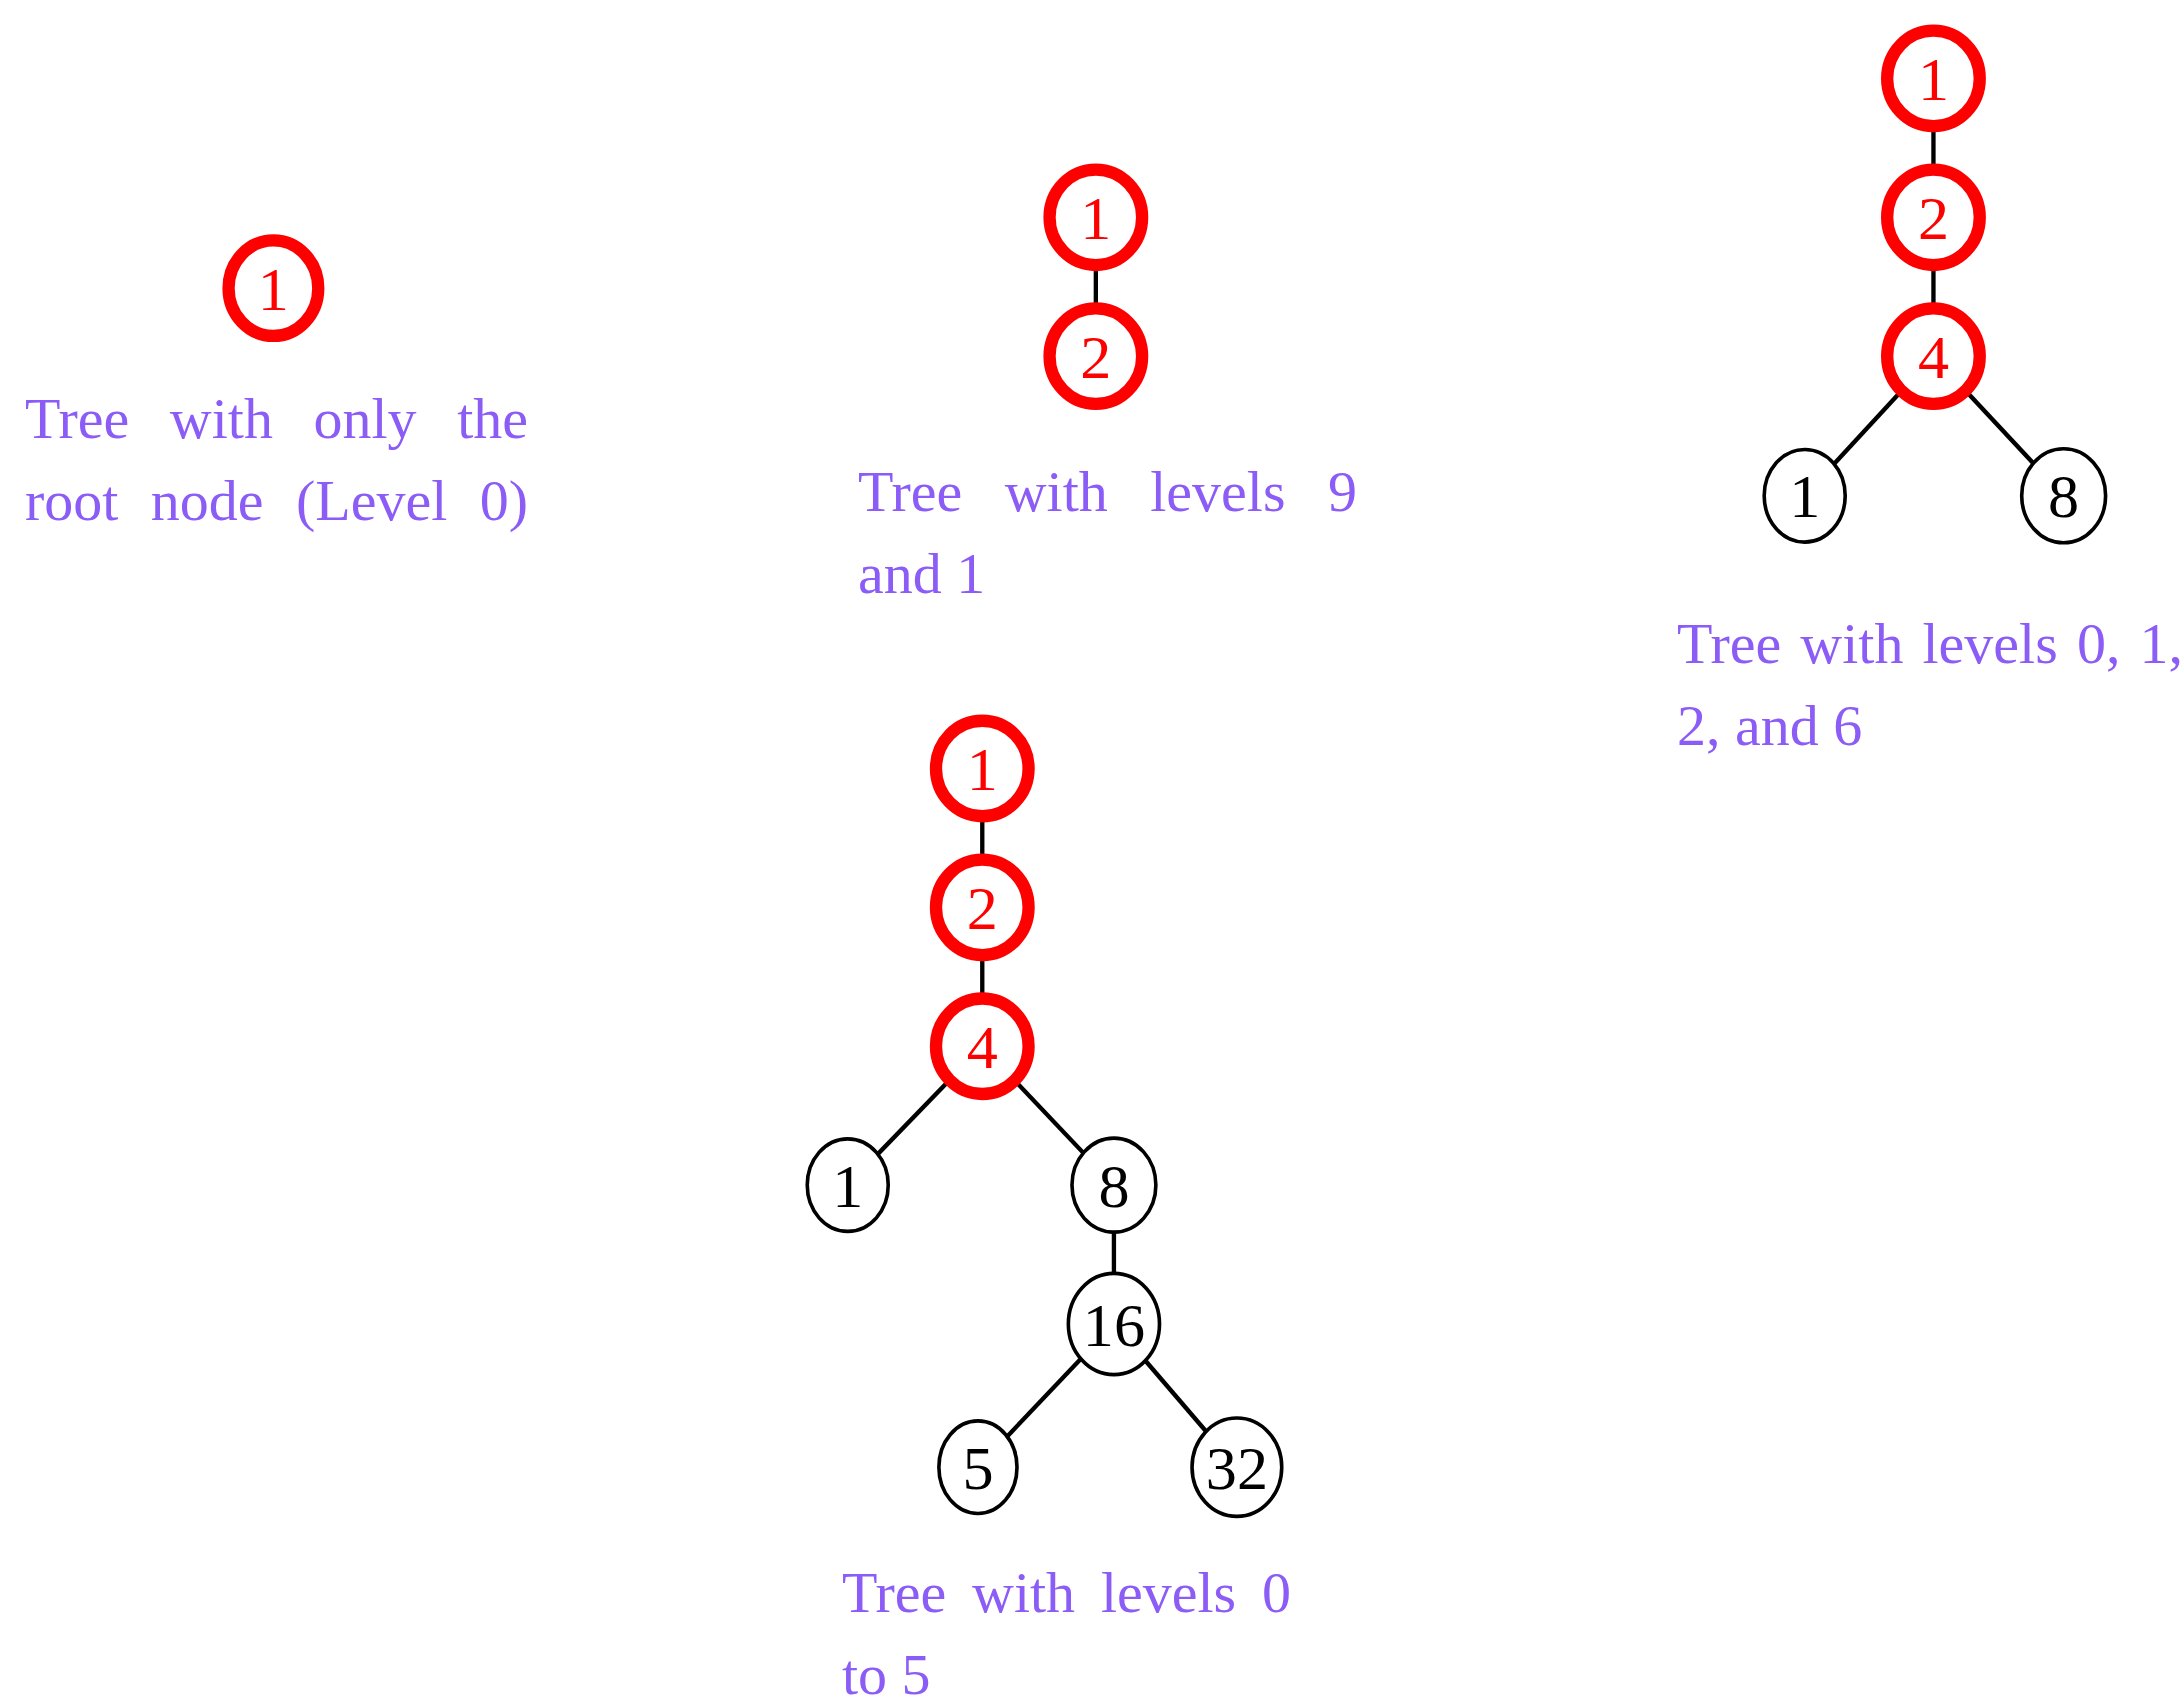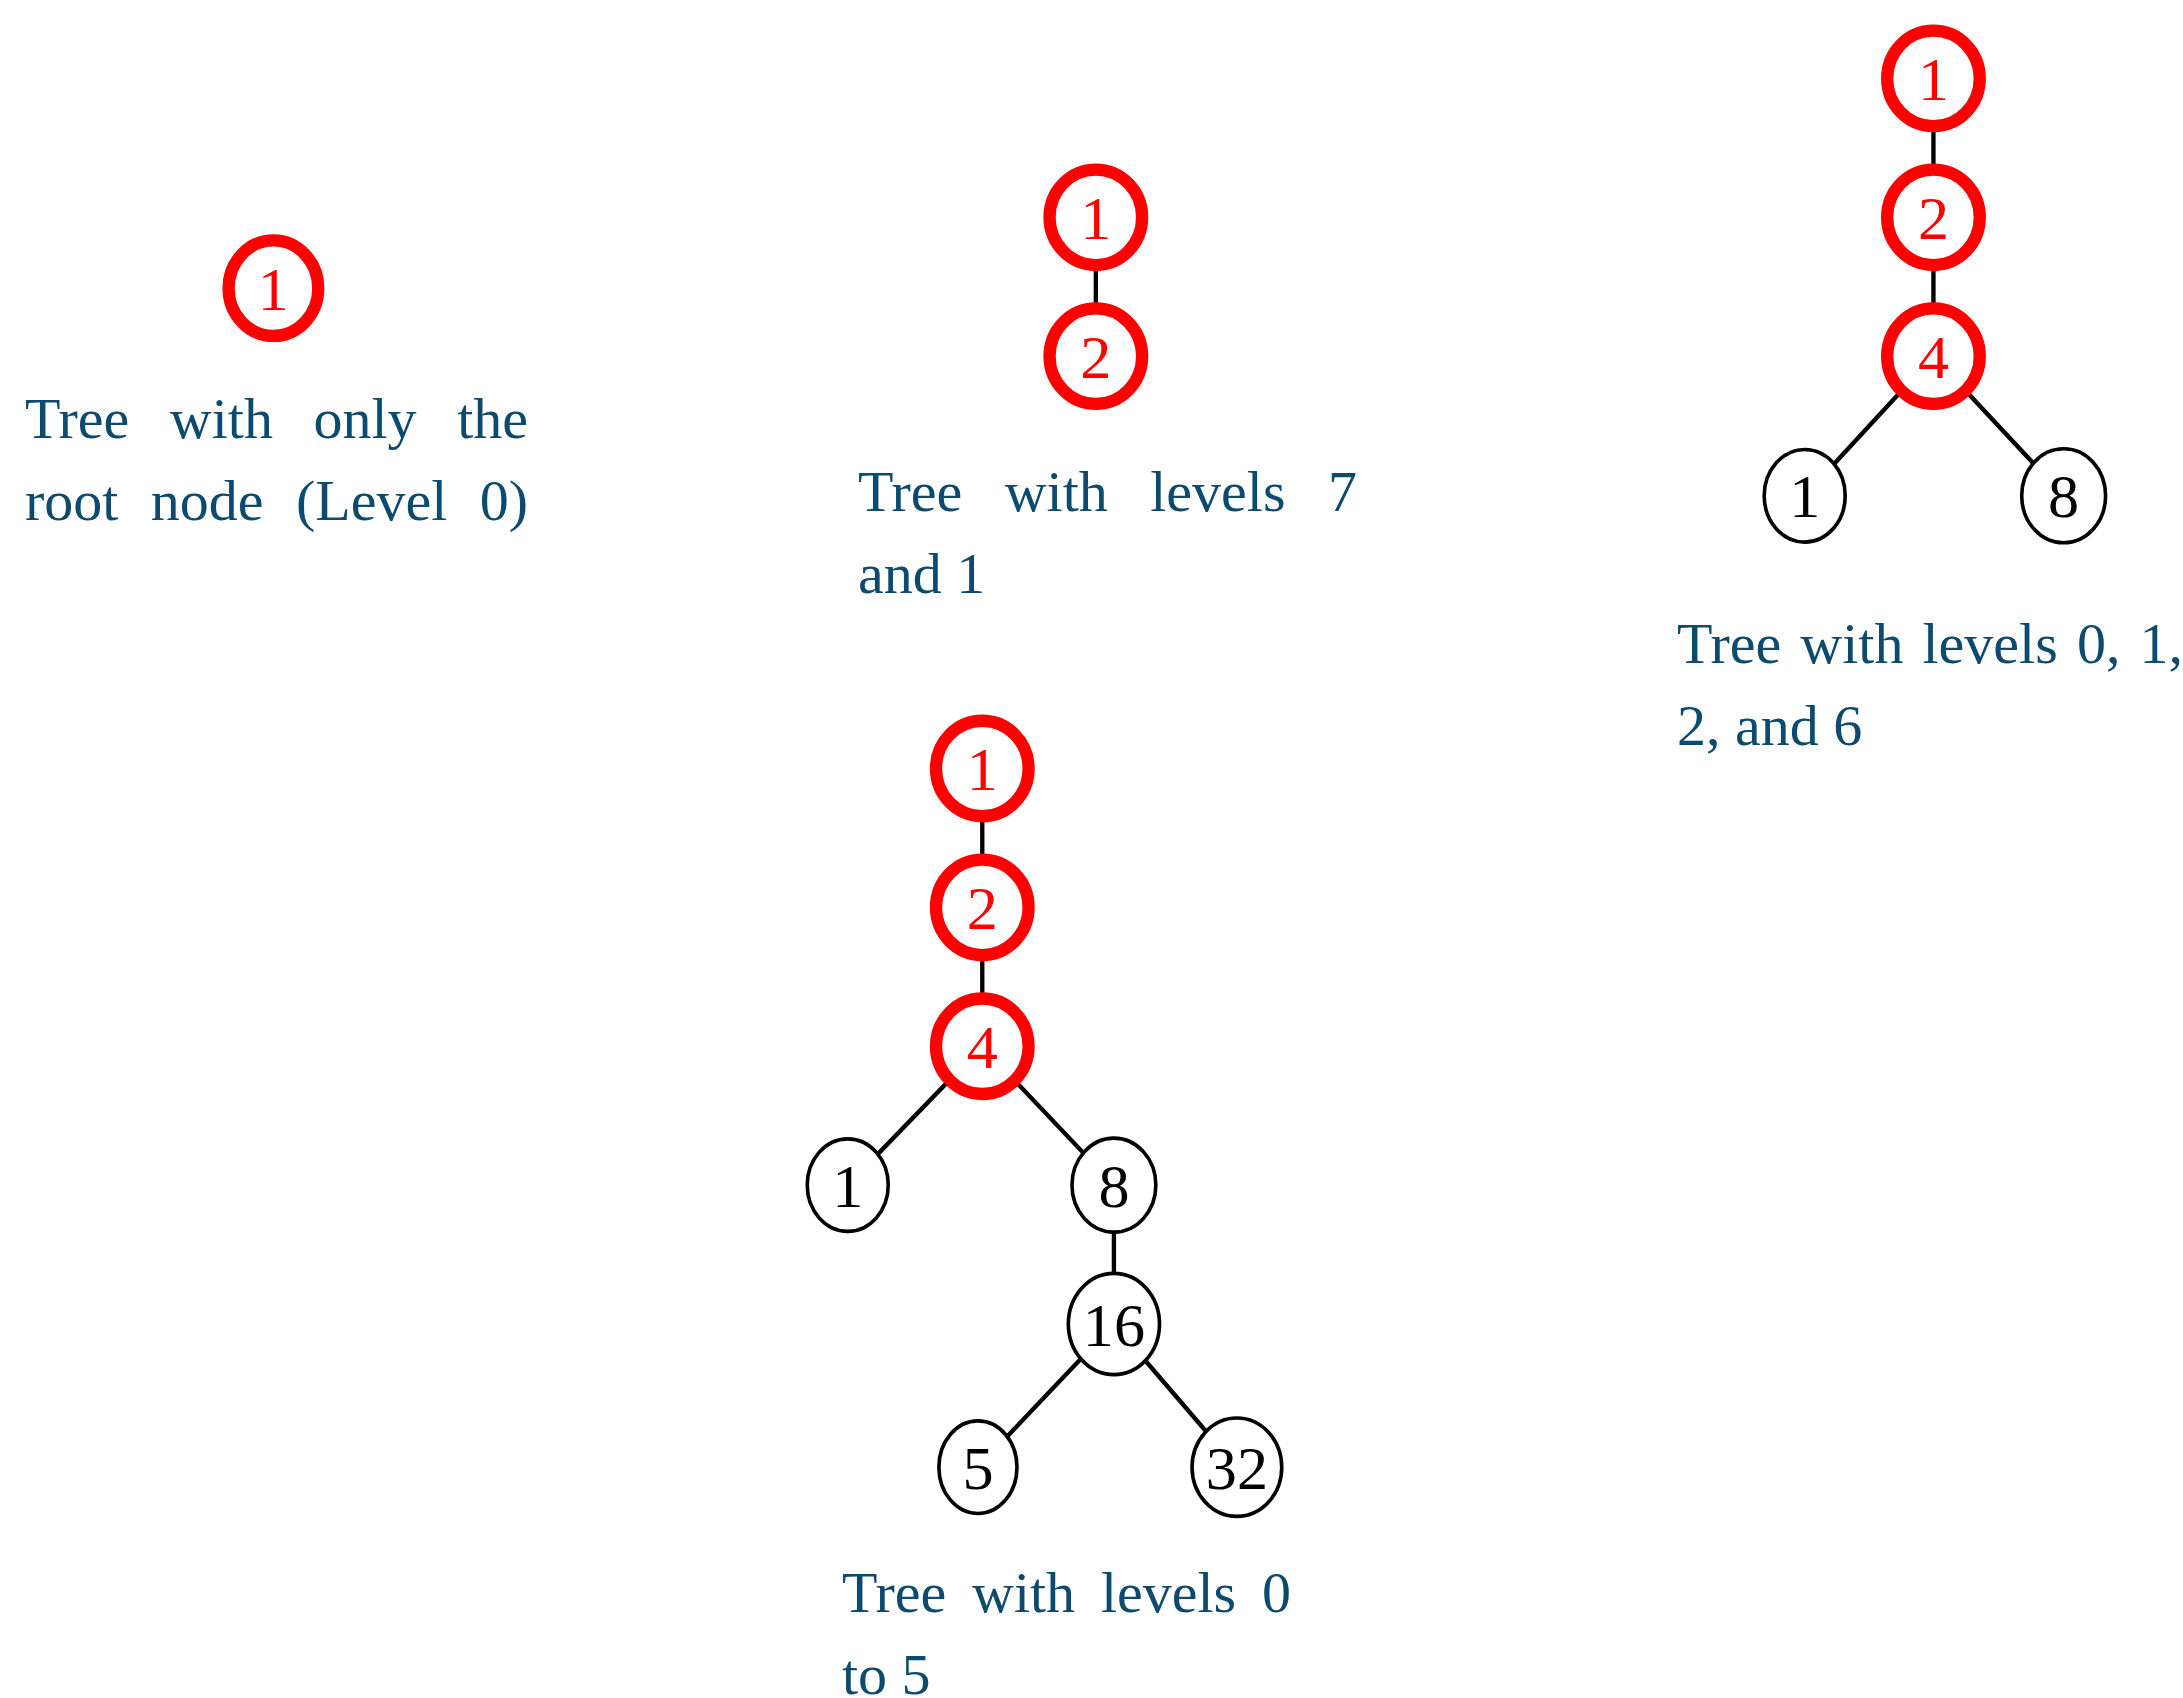--- a/index.html
+++ b/index.html
@@ -41,21 +41,21 @@
   }
   .node-label {
     font-family: "Liberation Serif", serif;
     font-size: 86px;
     text-anchor: middle;
   }
   .label-red { fill: #fe0000; }
   .label-black { fill: #000000; }
   .caption {
     position: absolute;
-    color: #0c4a6e;
+    color: #8b5cf6;
     font-size: 58px;
     line-height: 82px;
     text-align: justify;
   }
   .caption.justify-last {
     text-align-last: justify;
   }
 </style>
 </head>
 <body>
@@ -129,20 +129,20 @@
       <ellipse class="node-black" cx="1352" cy="2028" rx="54" ry="64"></ellipse>
       <text class="node-label label-black" x="1352" y="2058">5</text>
 
       <ellipse class="node-black" cx="1710" cy="2028" rx="62" ry="68"></ellipse>
       <text class="node-label label-black" x="1710" y="2058">32</text>
     </g>
   </svg>
 
   <div class="caption justify-last" style="left: 25px; top: 378px; width: 503px;">Tree with only the root node (Level 0)</div>
 
-  <div class="caption" style="left: 858px; top: 451px; width: 499px;">Tree with levels 7 and 1</div>
+  <div class="caption" style="left: 858px; top: 451px; width: 499px;">Tree with levels 9 and 1</div>
 
   <div class="caption" style="left: 1677px; top: 603px; width: 506px;">Tree with levels 0, 1, 2, and 6</div>
 
   <div class="caption" style="left: 842px; top: 1552px; width: 449px;">Tree with levels 0 to 5</div>
 
 </div>
 
 
 </body></html>

